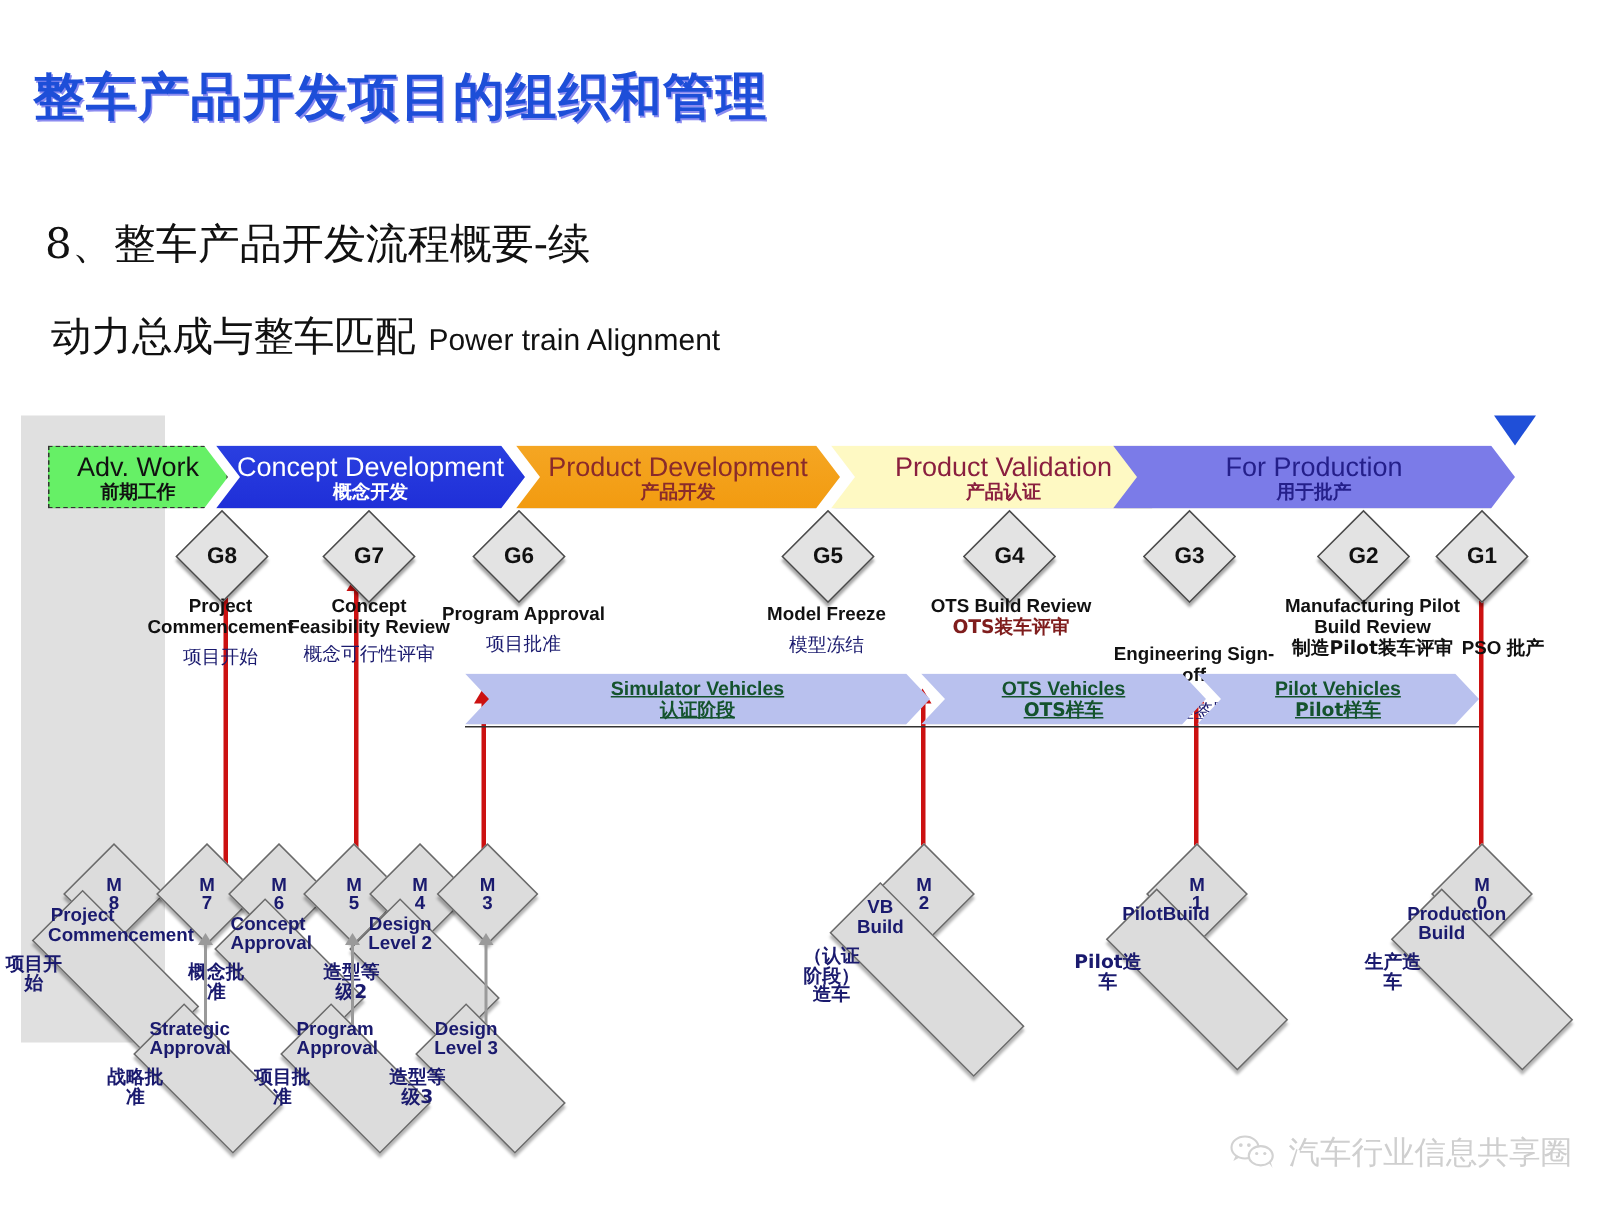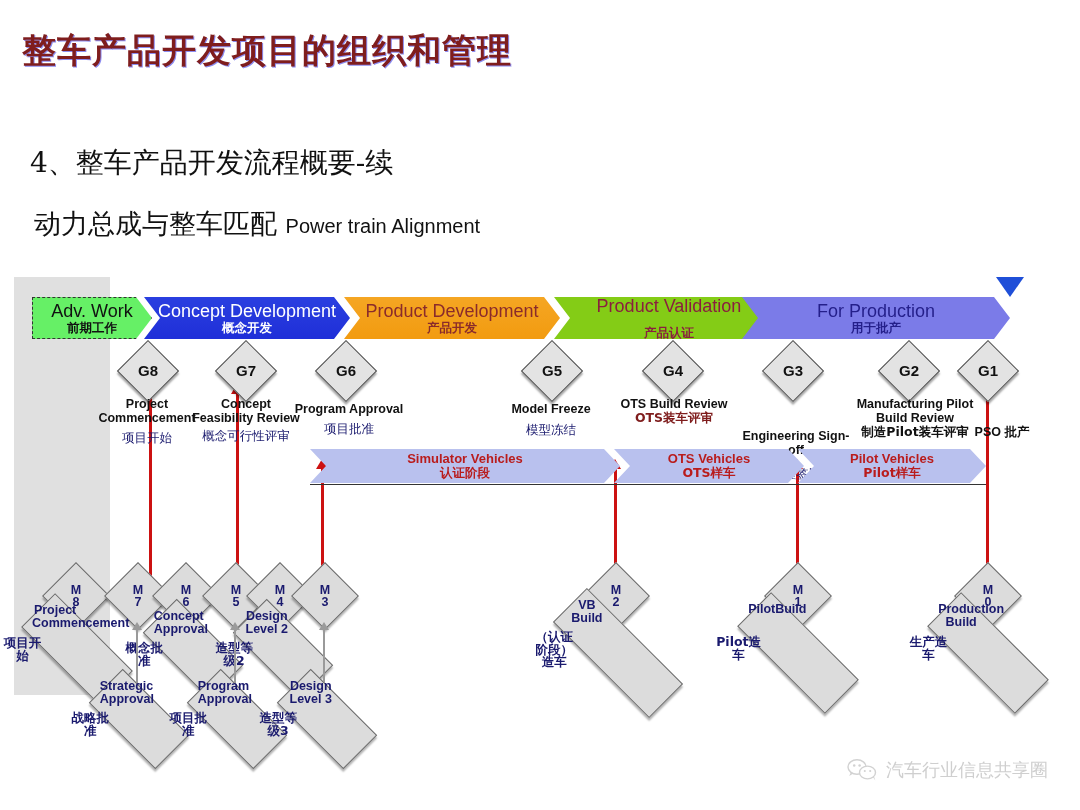--- a/index.html
+++ b/index.html
@@ -7,23 +7,23 @@
     width:1080px;height:810px;
     background:#ffffff;
     font-family:"Liberation Sans","DejaVu Sans",sans-serif;
     overflow:hidden;
     position:relative;
   }
   .slide{position:absolute;left:0;top:0;width:1080px;height:810px;}
 
   
   .title{
-    position:absolute;left:22px;top:28px;
+    position:absolute;left:22px;top:42px;
     font-size:34px;font-weight:bold;
-    color:#7f1d1d;
+    color:#1d4ed8;
     letter-spacing:1px;
     font-family:"DejaVu Sans",sans-serif;
     white-space:nowrap;
     text-shadow:1px 1px 0 #8c8cf0;
   }
   .subtitle1{
     position:absolute;left:30px;top:144px;
     font-size:28px;color:#111;
     font-family:"DejaVu Serif","Liberation Serif",serif;
     white-space:nowrap;
@@ -58,21 +58,21 @@
   }
   .phase .en{font-size:18px;font-weight:normal;white-space:nowrap;}
   .phase .cn{font-size:12.5px;font-weight:bold;white-space:nowrap;font-family:"DejaVu Sans",sans-serif;}
 
   .chev{clip-path:polygon(0 0, calc(100% - 16px) 0, 100% 50%, calc(100% - 16px) 100%, 0 100%);}
   .chev-in{clip-path:polygon(0 0, calc(100% - 16px) 0, 100% 50%, calc(100% - 16px) 100%, 0 100%, 16px 50%);}
 
   .p-adv{background:#66f066;border:1px dashed #333;color:#111;}
   .p-con{background:linear-gradient(180deg,#2a3fe0,#1f2fd8);color:#ffffff;}
   .p-prd{background:linear-gradient(180deg,#f5a623,#f29b10);color:#8a2b2b;}
-  .p-val{background:#84cc16;color:#8a1f3f;justify-content:space-between;}
+  .p-val{background:#fef9c3;color:#8a1f3f;}
   .p-pro{background:#7b7be8;color:#241f8a;}
 
   
   .marker{
     position:absolute;width:0;height:0;
     border-left:14px solid transparent;
     border-right:14px solid transparent;
     border-top:20px solid #1f4fd8;
   }
 
@@ -114,22 +114,23 @@
   .lbl .en{font-size:12.5px;font-weight:bold;color:#111;display:block;}
   .lbl .cn{font-size:12.5px;color:#1a1a6e;display:block;font-family:"DejaVu Sans",sans-serif;}
   .lbl.ms .en{color:#1a1a6e;}
 
   
   .veh{
     position:absolute;height:34px;
     background:#b9c1ee;
     display:flex;flex-direction:column;
     align-items:center;justify-content:center;
-    color:#b91c1c;line-height:1.06;
+    color:#14532d;line-height:1.06;
     filter:drop-shadow(2px 2px 1px rgba(0,0,0,.4));
+    text-decoration:underline;
   }
   .veh .en{font-size:13px;font-weight:bold;white-space:nowrap;}
   .veh .cn{font-size:12.5px;font-weight:bold;white-space:nowrap;font-family:"DejaVu Sans",sans-serif;}
 
   
   .redline{position:absolute;width:3px;background:#cc1111;}
   .redhead{
     position:absolute;width:0;height:0;
     border-left:6px solid transparent;
     border-right:6px solid transparent;
@@ -143,29 +144,29 @@
     border-bottom:8px solid #9a9a9a;
   }
   .baseline{position:absolute;height:1px;background:#333;}
 
   
   .wm{
     position:absolute;right:32px;bottom:28px;
     display:flex;align-items:center;gap:9px;
     color:#cfcfcf;
   }
-  .wm .txt{font-size:18px;font-family:"DejaVu Sans",sans-serif;white-space:nowrap;}
+  .wm .txt{font-size:21px;font-family:"DejaVu Sans",sans-serif;white-space:nowrap;}
 </style>
 </head>
 <body>
 
 <div class="slide">
 
   <div class="title">整车产品开发项目的组织和管理</div>
-  <div class="subtitle1">4、整车产品开发流程概要-续</div>
+  <div class="subtitle1">8、整车产品开发流程概要-续</div>
   <div class="subtitle2">
     <span>动力总成与整车匹配</span>
     <span class="en">Power train Alignment</span>
   </div>
 
   <div class="canvas">
 
     <div class="leftband"></div>
 
     <div class="marker" style="left:982px;top:0px;"></div>

